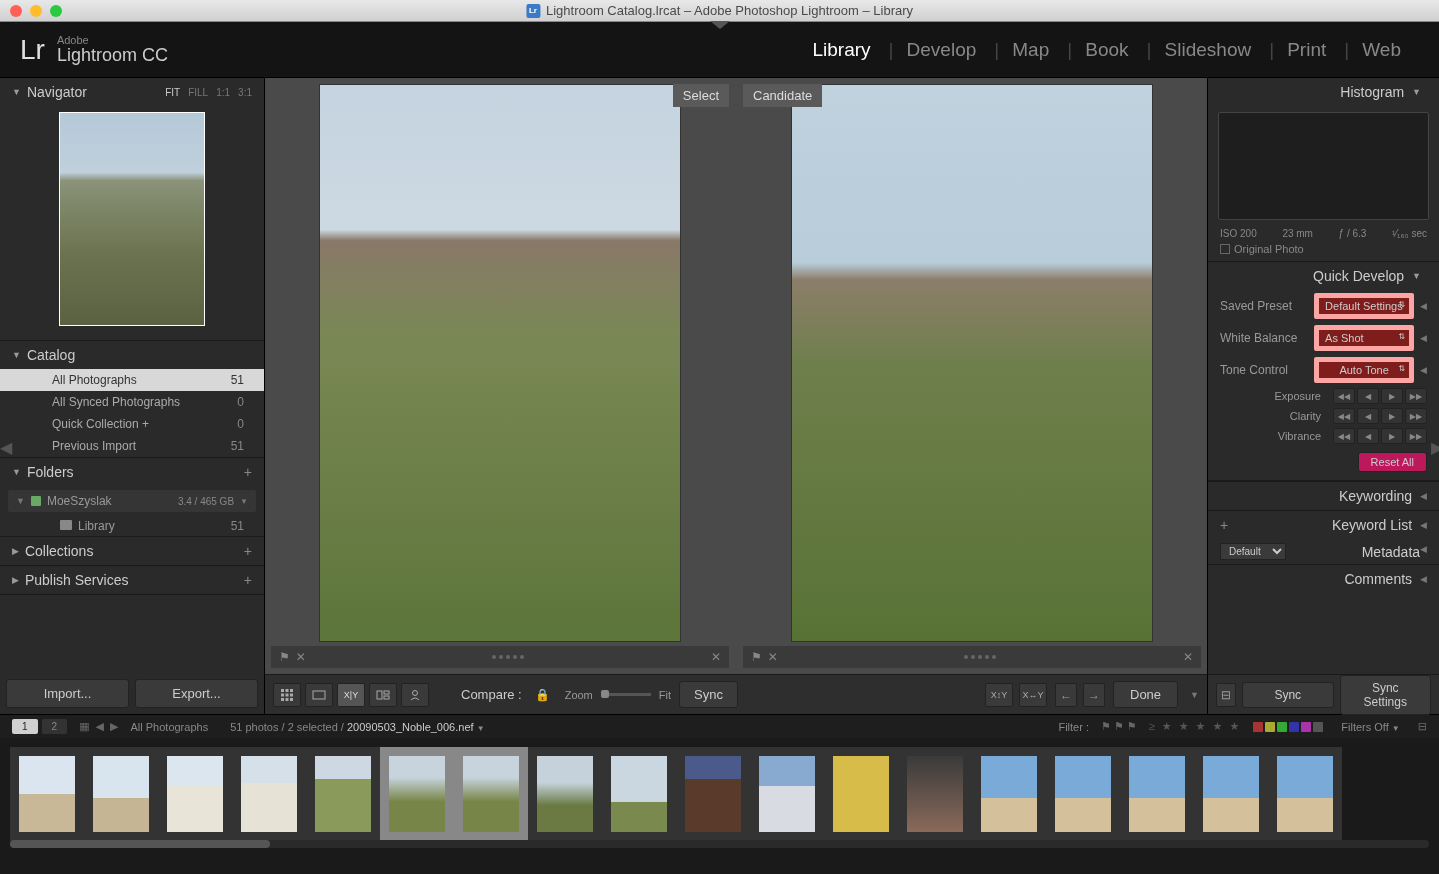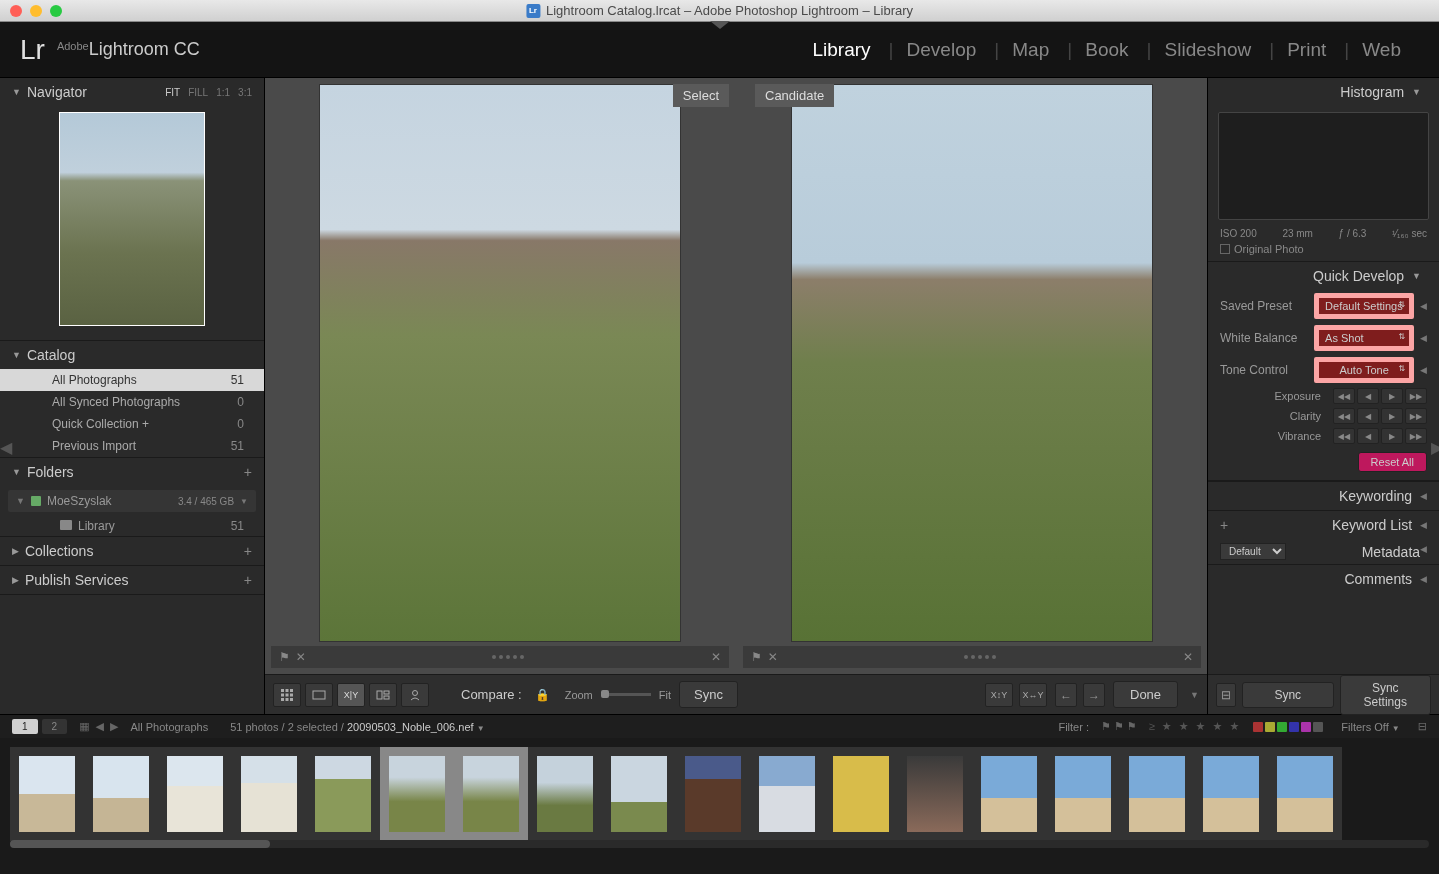--- a/index.html
+++ b/index.html
@@ -12,21 +12,21 @@
 .tl-close { background: #ff5f57; }
 .tl-min { background: #ffbd2e; }
 .tl-max { background: #28ca42; }
 .title-text { position: absolute; left: 50%; transform: translateX(-50%); color: #4a4a4a; font-size: 13px; display: flex; align-items: center; gap: 6px; }
 .app-icon { width: 14px; height: 14px; background: #3a7bc8; border-radius: 2px; display: inline-flex; align-items: center; justify-content: center; color: #fff; font-size: 8px; font-weight: bold; }
 
 
 .top-bar { height: 56px; background: #141414; display: flex; align-items: center; justify-content: space-between; padding: 0 20px; border-bottom: 1px solid #000; position: relative; }
 .logo { display: flex; align-items: center; gap: 12px; }
 .logo-lr { font-size: 28px; color: #e0e0e0; font-weight: 300; }
-.logo-text { display: flex; flex-direction: row; line-height: 1.1; }
+.logo-text { display: flex; flex-direction: column; line-height: 1.1; }
 .logo-small { font-size: 11px; color: #888; }
 .logo-big { font-size: 18px; color: #ccc; font-weight: 300; }
 .modules { display: flex; gap: 0; align-items: center; }
 .module { font-size: 19px; color: #888; padding: 0 18px; cursor: pointer; position: relative; }
 .module.active { color: #fff; }
 .module + .module::before { content: "|"; position: absolute; left: 0; color: #444; }
 .top-notch { position: absolute; left: 50%; transform: translateX(-50%); top: -1px; width: 0; height: 0; border-left: 10px solid transparent; border-right: 10px solid transparent; border-top: 8px solid #555; }
 
 
 .main { display: flex; height: 636px; }
@@ -85,21 +85,21 @@
 .collapsed-title { color: #ccc; font-size: 14px; }
 .coll-tri { color: #777; font-size: 9px; }
 .metadata-row { display: flex; align-items: center; gap: 6px; padding: 4px 12px; justify-content: space-between; }
 .meta-dd { background: #3a3a3a; border: 1px solid #222; color: #ccc; padding: 1px 4px; font-size: 10px; width: 66px; }
 
 
 .compare-view { flex: 1; display: flex; gap: 14px; padding: 6px; }
 .compare-pane { flex: 1; background: #4a4a4a; position: relative; display: flex; flex-direction: column; }
 .compare-label { position: absolute; top: 0; background: #5a5a5a; color: #ddd; padding: 4px 10px; font-size: 13px; z-index: 2; }
 .compare-label.right { right: 0; }
-.compare-label.left { left: 12px; }
+.compare-label.left { left: 0; }
 .compare-img { flex: 1; margin: 0 auto; width: 362px; background: linear-gradient(180deg, #c5d4e0 0%, #cdd9e2 26%, #887868 28%, #7a8855 45%, #5c7539 100%); border: 1px solid #333; position: relative; }
 .compare-img.church2 { background: linear-gradient(180deg, #c0d2de 0%, #b8ccda 32%, #8c7e6a 35%, #6f7f4c 50%, #587235 100%); }
 .img-toolbar { height: 22px; background: #3a3a3a; display: flex; align-items: center; justify-content: space-between; padding: 0 8px; margin-top: 4px; }
 .img-tb-left { display: flex; gap: 6px; align-items: center; }
 .img-tb-dots { display: flex; gap: 3px; }
 .dot { width: 4px; height: 4px; background: #666; border-radius: 50%; }
 .x-btn { color: #888; cursor: pointer; }
 
 
 .bottom-toolbar { height: 40px; background: #2e2e2e; display: flex; align-items: center; padding: 0 8px; gap: 8px; border-top: 1px solid #1a1a1a; }
@@ -283,20 +283,24 @@
     <div class="panel-section">
       <div class="panel-header">
         <div class="panel-header-left">
             <span class="tri">▶</span>
             <span class="panel-title">Publish Services</span>
           </div>
         <span class="plus-icon">+</span>
       </div>
     </div>
 
+    <div class="import-export">
+      <button class="btn-imp">Import...</button>
+      <button class="btn-imp">Export...</button>
+    </div>
   </div>
 
   <div class="center">
     <div class="compare-view">
       <div class="compare-pane">
         <div class="compare-label right">Select</div>
         <div class="compare-img"></div>
         <div class="img-toolbar">
           <div class="img-tb-left">
             <span style="color:#888">⚑</span>

